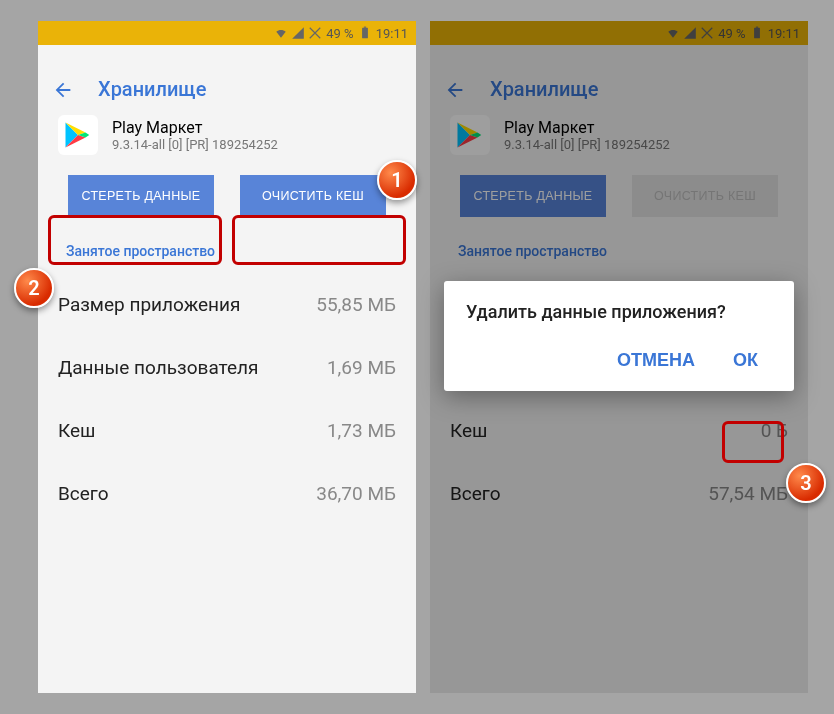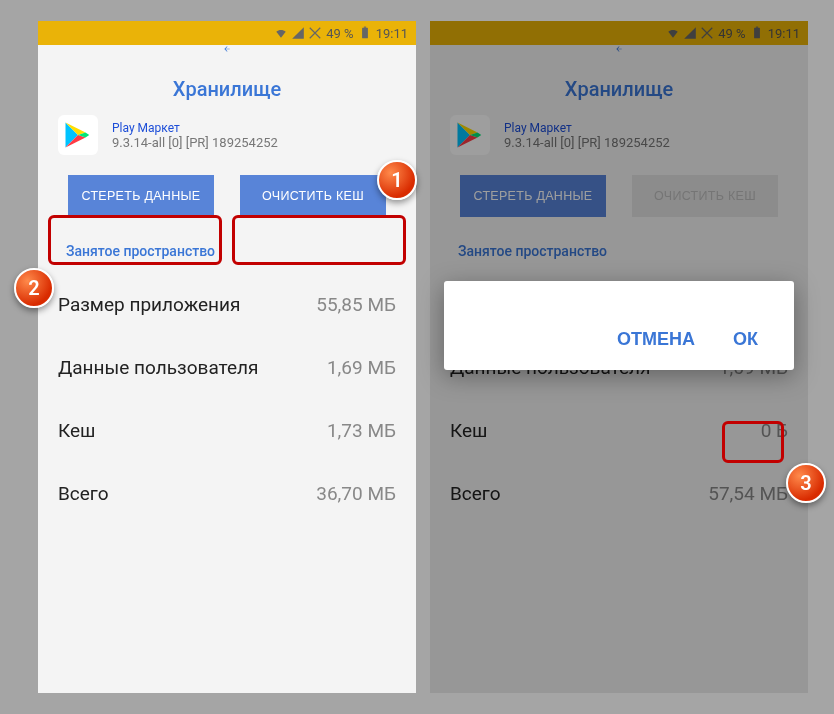--- a/index.html
+++ b/index.html
@@ -30,42 +30,41 @@
     gap: 4px;
     font-size: 13px;
     color: #555;
   }
   .statusbar .icons { display:flex; align-items:center; gap:3px; }
   .statusbar svg { width:14px; height:14px; fill:#666; }
   .appbar {
     height: 56px;
     background: #f4f4f4;
     display: flex;
-    align-items: center;
+    align-items: flex-end;
     padding: 0 14px;
     gap: 24px;
-    flex-direction: column;
   }
   .back-arrow { width:22px; height:22px; fill:#3a76d6; }
   .appbar-title {
     color: #3a76d6;
     font-size: 20px;
     font-weight: 500;
   }
   .app-row {
     display: flex;
     align-items: center;
     padding: 14px 20px 14px 20px;
     gap: 14px;
   }
   .play-icon {
     width: 40px; height:40px; background:#fff; border-radius:6px;
     display:flex; align-items:center; justify-content:center;
   }
-  .app-info .name { font-size:12px; color:#1d4ed8; }
+  .app-info .name { font-size:16px; color:#000000; }
   .app-info .ver { font-size:13px; color:#777; }
   .btn-row {
     display:flex; gap:26px; padding: 6px 30px 14px;
   }
   .flat-btn {
     flex:1; height:42px;
     background:#5884d8;
     color:#fff;
     border:none;
     font-size:12.5px;
@@ -267,20 +266,21 @@
       </div>
     <div class="stat-row">
         <span class="label">Всего</span>
         <span class="val">57,54 МБ</span>
       </div>
   </div>
 
   <div class="dim-overlay"></div>
 
   <div class="dialog">
+    <div class="dialog-title">Удалить данные приложения?</div>
     <div class="dialog-actions">
       <button class="dlg-btn">ОТМЕНА</button>
       <button class="dlg-btn">ОК</button>
     </div>
   </div>
 </div>
 
 <div class="red-box" style="left:722px; top:421px; width:62px; height:42px;"></div>
 
 <div class="step-badge" style="left:377px; top:160px;">1</div>

